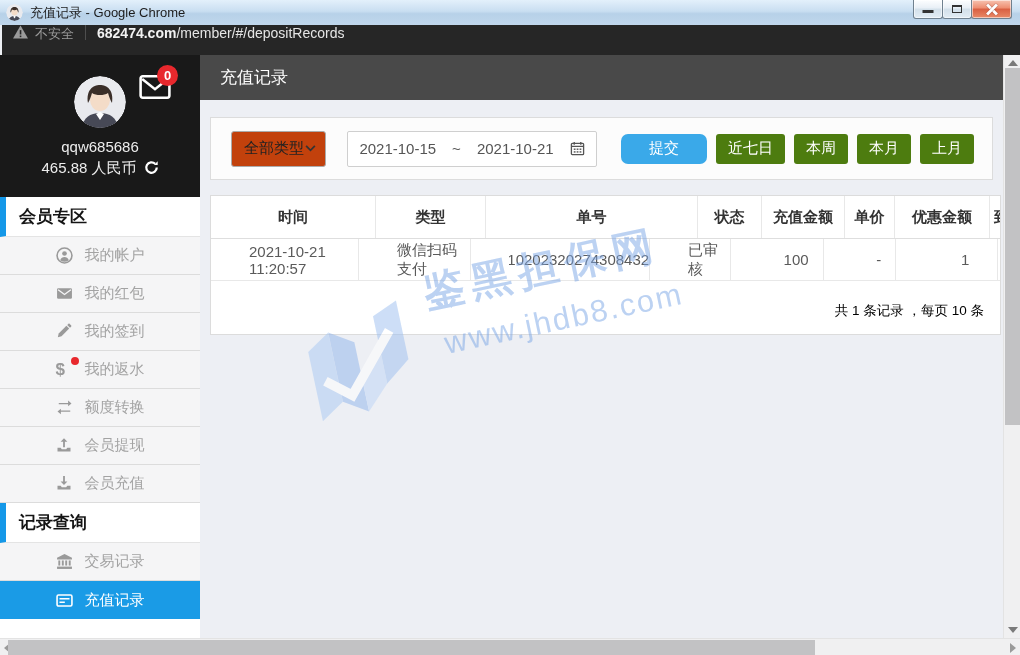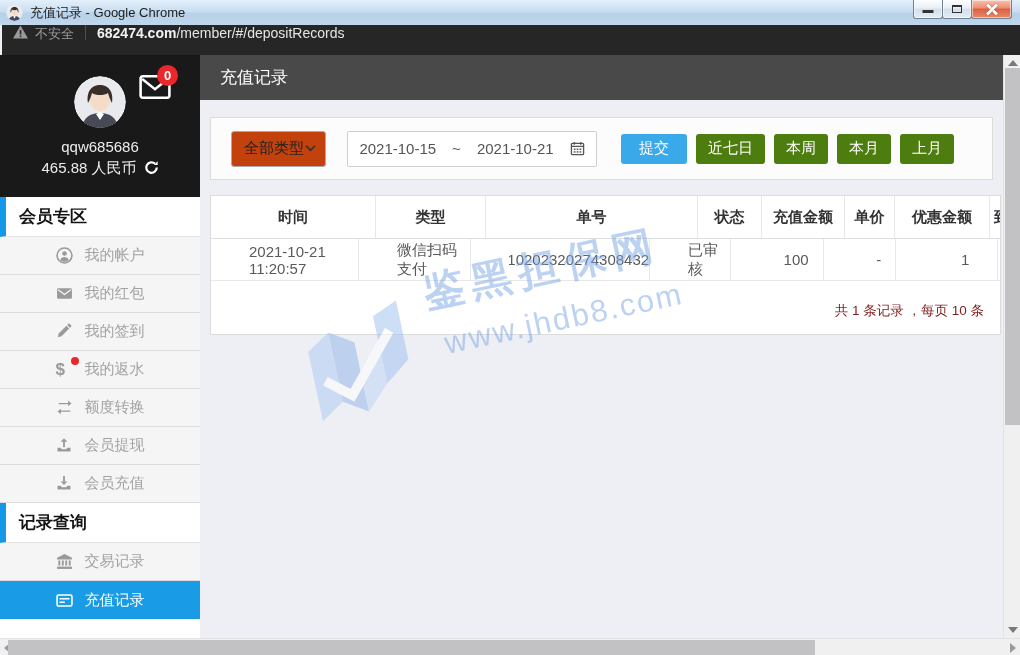--- a/index.html
+++ b/index.html
@@ -58,36 +58,36 @@
   .content-header { height:45px; background:#494949; color:#fff; font-size:17px; line-height:45px; padding-left:20px; }
 
   .filter-panel { position:absolute; left:10px; top:62px; width:783px; height:63px; background:#fcfcfc;
     border:1px solid #dcdcdc; display:flex; align-items:center; padding-left:20px; }
   .type-select { width:95px; height:36px; background:#c2410c; border:1px solid #ababab; border-radius:3px;
     display:flex; align-items:center; justify-content:space-between; padding:0 9px 0 12px; font-size:15px; color:#222; cursor:pointer; }
   .date-range { width:250px; height:36px; background:#fff; border:1px solid #cfcfcf; border-radius:2px;
     display:flex; align-items:center; justify-content:center; gap:16px; font-size:15px; color:#555; margin-left:21px; cursor:pointer; }
   .btn { height:30px; border-radius:3px; color:#fff; font-size:15px; display:inline-flex; align-items:center;
     justify-content:center; padding:0 12px; cursor:pointer; }
-  .btn-submit { background:#3aa9e9; margin-left:24px; padding:0 18px; }
+  .btn-submit { background:#3aa9e9; margin-left:24px; padding:0 28px;border-radius:7px; }
   .btn-quick { background:#4d7c0f; margin-left:9px; }
   .btn-quick:first-of-type { margin-left:18px; }
 
   .table-panel { position:absolute; left:10px; top:140px; width:791px; height:140px; background:#fff;
     border:1px solid #dcdcdc; overflow:hidden; }
   .tr { display:flex; width:919px; }
   .tr.head { border-bottom:1px solid #dedede; }
   .tr.body-row { border-bottom:1px solid #e8e8e8; }
   .td { display:flex; align-items:center; justify-content:center; border-right:1px solid #e8e8e8; overflow:hidden; }
   .td:last-child { border-right:none; justify-content:flex-start; padding-left:4px; }
   .tr.head .td { height:42px; font-size:15px; font-weight:bold; color:#333; }
   .tr.body-row .td { height:41px; font-size:15px; color:#5a5a5a;margin-left:38px; }
   .c0{width:165px;} .c1{width:110px;} .c2{width:212px;} .c3{width:64px;} .c4{width:83px;} .c5{width:50px;} .c6{width:95px;} .c7{width:140px;}
   .status-approved { color:#3aa9e9; }
-  .pagination { text-align:right; padding-right:16px; margin-top:21px; font-size:13.5px; color:#7f1d1d; }
+  .pagination { text-align:right; padding-right:16px; margin-top:21px; font-size:13.5px; color:#000000; }
 
   
   .watermark { position:absolute; left:98px; top:198px; display:flex; gap:16px; align-items:flex-start;
     transform:rotate(-12deg); pointer-events:none; z-index:5; opacity:.5; }
   .wm-logo { width:118px; height:118px; margin-top:26px; }
   .wm-text { color:#7ba6e6; }
   .wm-title { font-size:41px; letter-spacing:7px; font-weight:bold; }
   .wm-url { font-size:31px; letter-spacing:2px; margin-top:8px; margin-left:10px; }
 
   

